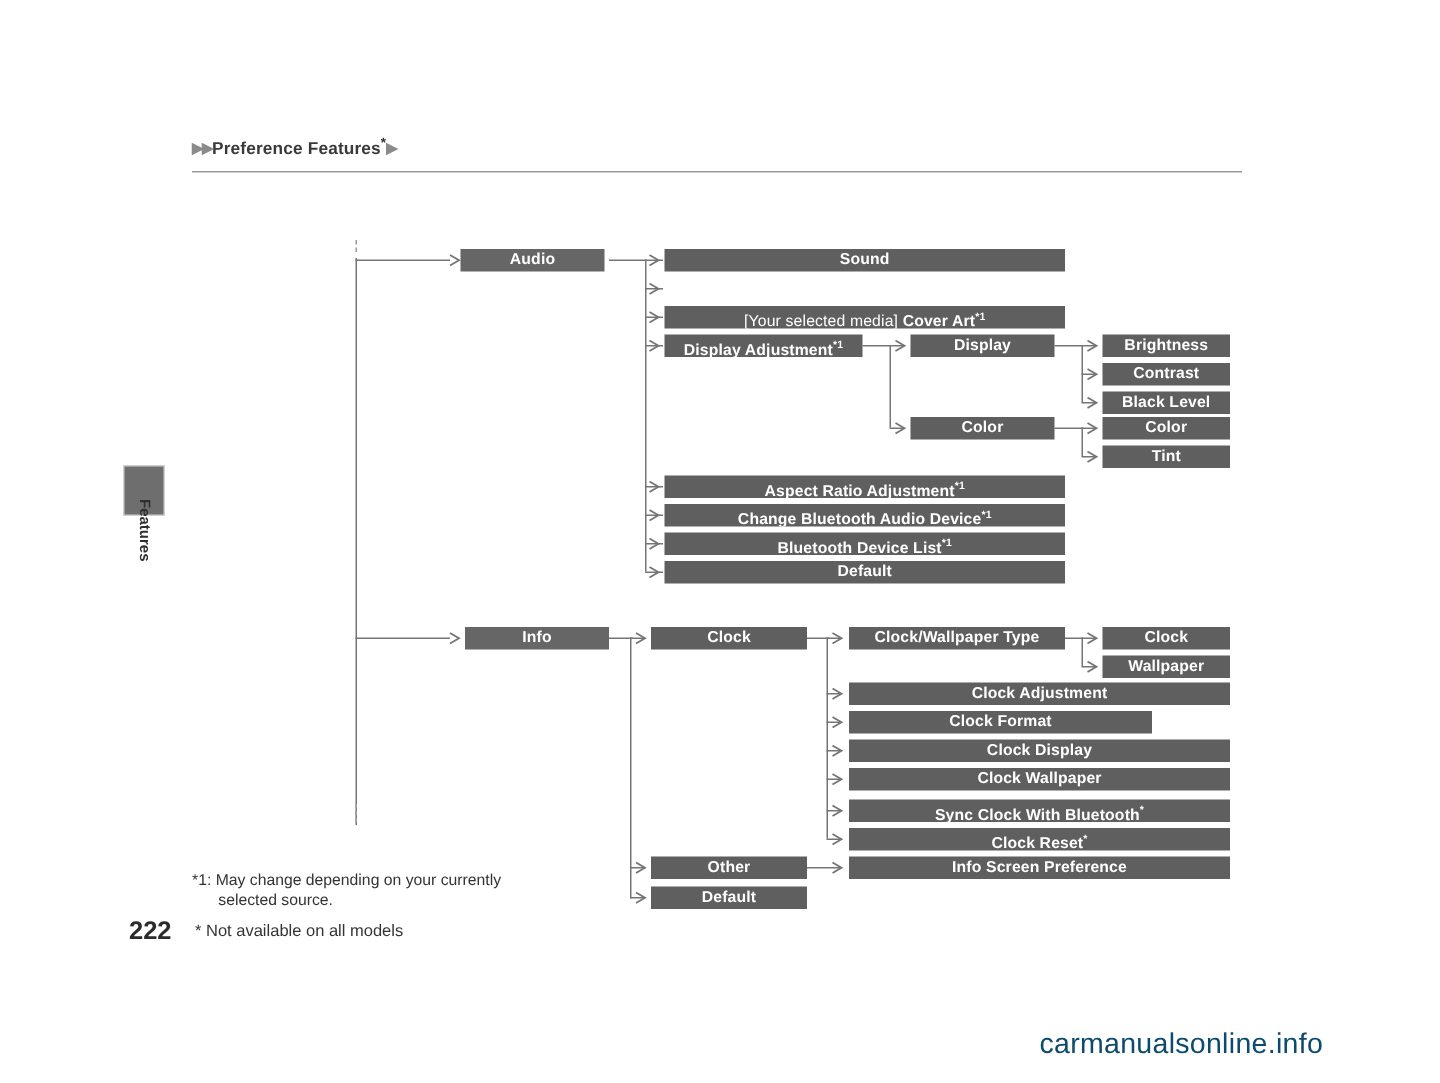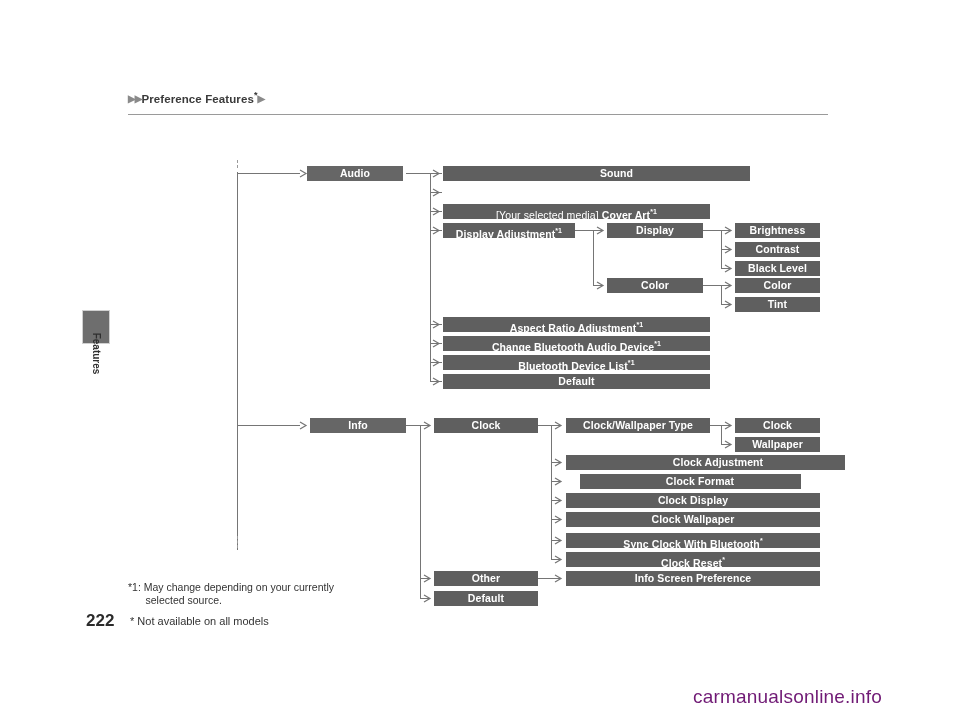--- a/index.html
+++ b/index.html
@@ -104,21 +104,21 @@
     font-size: 11px;
     color: #333333;
     white-space: nowrap;
   }
 
   .watermark {
     position: absolute;
     left: 693px;
     top: 686px;
     font-size: 19px;
-    color: #701a75;
+    color: #0c4a6e;
     letter-spacing: 0.2px;
     white-space: nowrap;
   }
 
   
   #diagram {
     position: absolute;
     left: 0; top: 0;
     width: 960px; height: 722px;
   }
@@ -194,21 +194,21 @@
 
     <div class="ln h" style="left:406px; top:173px; width:25px;"></div>
     <div class="ln v" style="left:430px; top:173px; height:208px;"></div>
 
     <div class="ln h" style="left:430px; top:173px; width:12px;"></div>
     <div class="arw" style="left:432px; top:169px;">
       <svg width="9" height="9">
           <polyline points="1,1 7,4.5 1,8" fill="none" stroke="#757575" stroke-width="1.2"></polyline>
         </svg>
     </div>
-    <div class="box" style="left:443px; top:166px; width:267px;padding-left:40px;">Sound</div>
+    <div class="box" style="left:443px; top:166px; width:267px;">Sound</div>
 
     <div class="ln h" style="left:430px; top:192px; width:12px;"></div>
     <div class="arw" style="left:432px; top:188px;">
       <svg width="9" height="9">
           <polyline points="1,1 7,4.5 1,8" fill="none" stroke="#757575" stroke-width="1.2"></polyline>
         </svg>
     </div>
 
     <div class="ln h" style="left:430px; top:211px; width:12px;"></div>
     <div class="arw" style="left:432px; top:207px;">
@@ -371,29 +371,29 @@
         </svg>
     </div>
     <div class="box" style="left:735px; top:437px; width:85px;">Wallpaper</div>
 
     <div class="ln h" style="left:551px; top:462px; width:10px;"></div>
     <div class="arw" style="left:554px; top:458px;">
       <svg width="9" height="9">
           <polyline points="1,1 7,4.5 1,8" fill="none" stroke="#757575" stroke-width="1.2"></polyline>
         </svg>
     </div>
-    <div class="box" style="left:566px; top:455px; width:254px;padding-left:25px;">Clock Adjustment</div>
+    <div class="box" style="left:566px; top:455px; width:254px;">Clock Adjustment</div>
 
     <div class="ln h" style="left:551px; top:481px; width:10px;"></div>
     <div class="arw" style="left:554px; top:477px;">
       <svg width="9" height="9">
           <polyline points="1,1 7,4.5 1,8" fill="none" stroke="#757575" stroke-width="1.2"></polyline>
         </svg>
     </div>
-    <div class="box" style="left:580px; top:474px; width:202px;padding-left:19px;">Clock Format</div>
+    <div class="box" style="left:566px; top:474px; width:202px;">Clock Format</div>
 
     <div class="ln h" style="left:551px; top:500px; width:10px;"></div>
     <div class="arw" style="left:554px; top:496px;">
       <svg width="9" height="9">
           <polyline points="1,1 7,4.5 1,8" fill="none" stroke="#757575" stroke-width="1.2"></polyline>
         </svg>
     </div>
     <div class="box" style="left:566px; top:493px; width:254px;">Clock Display</div>
 
     <div class="ln h" style="left:551px; top:519px; width:10px;"></div>

